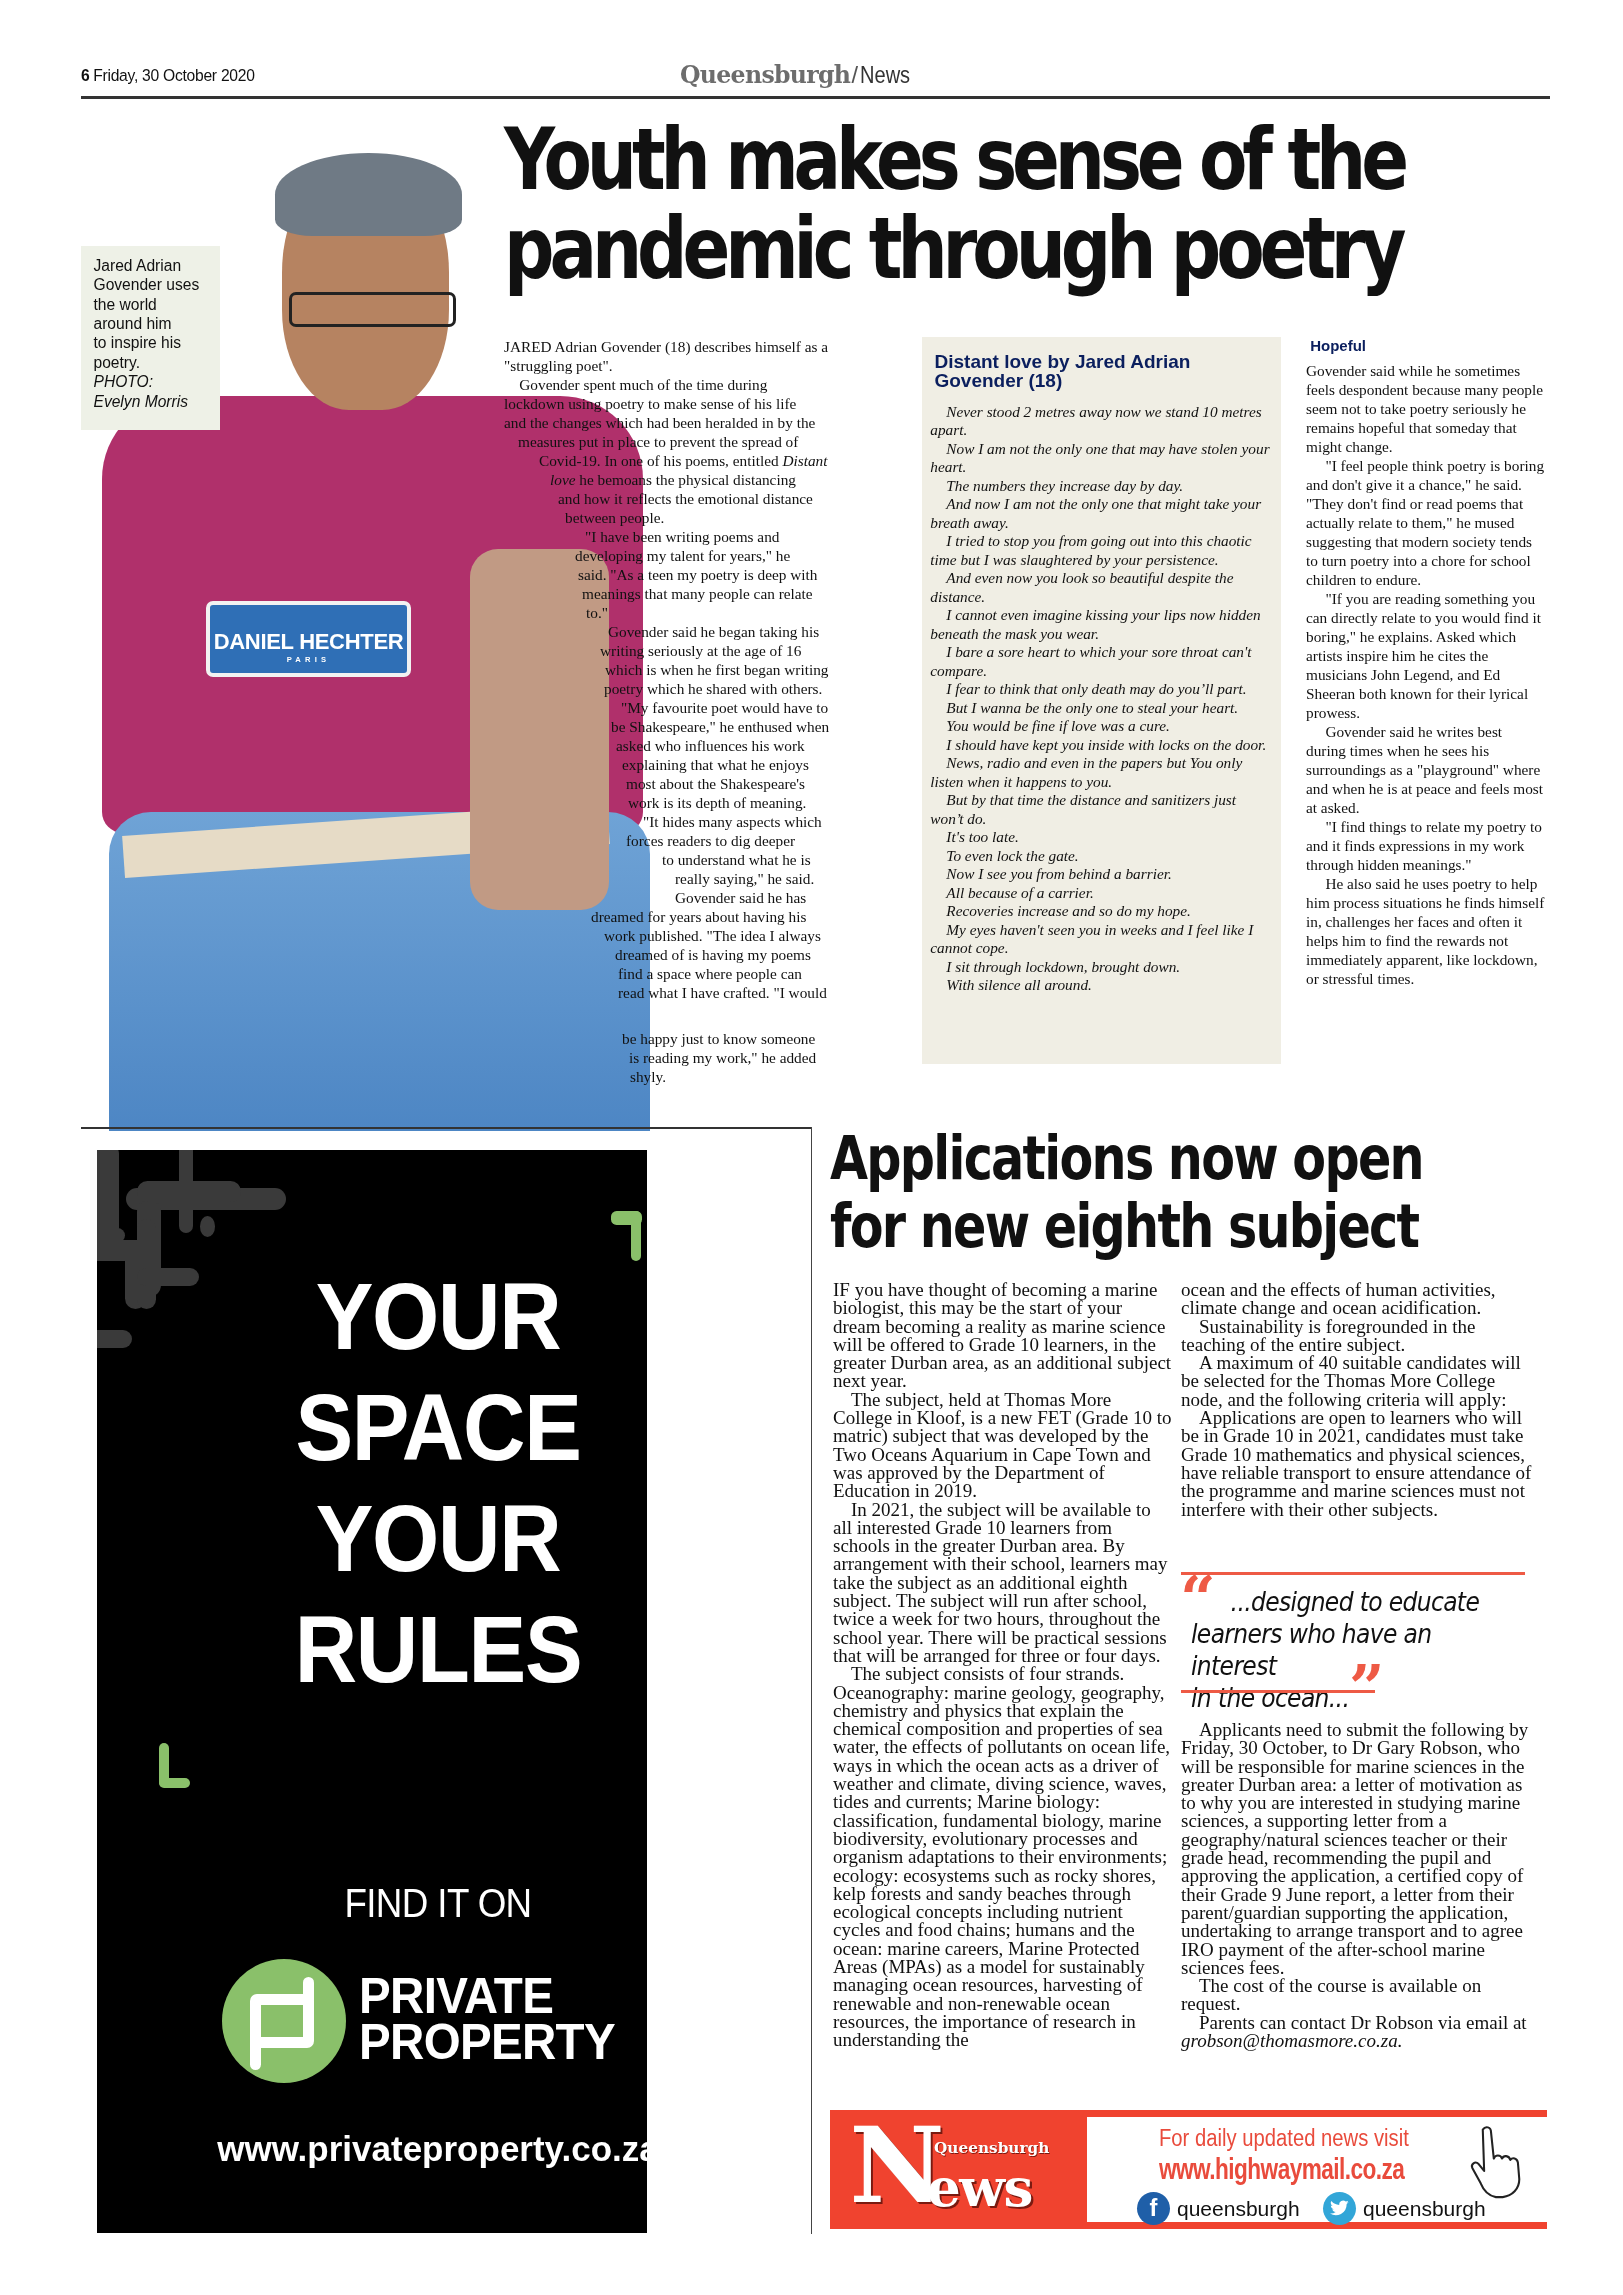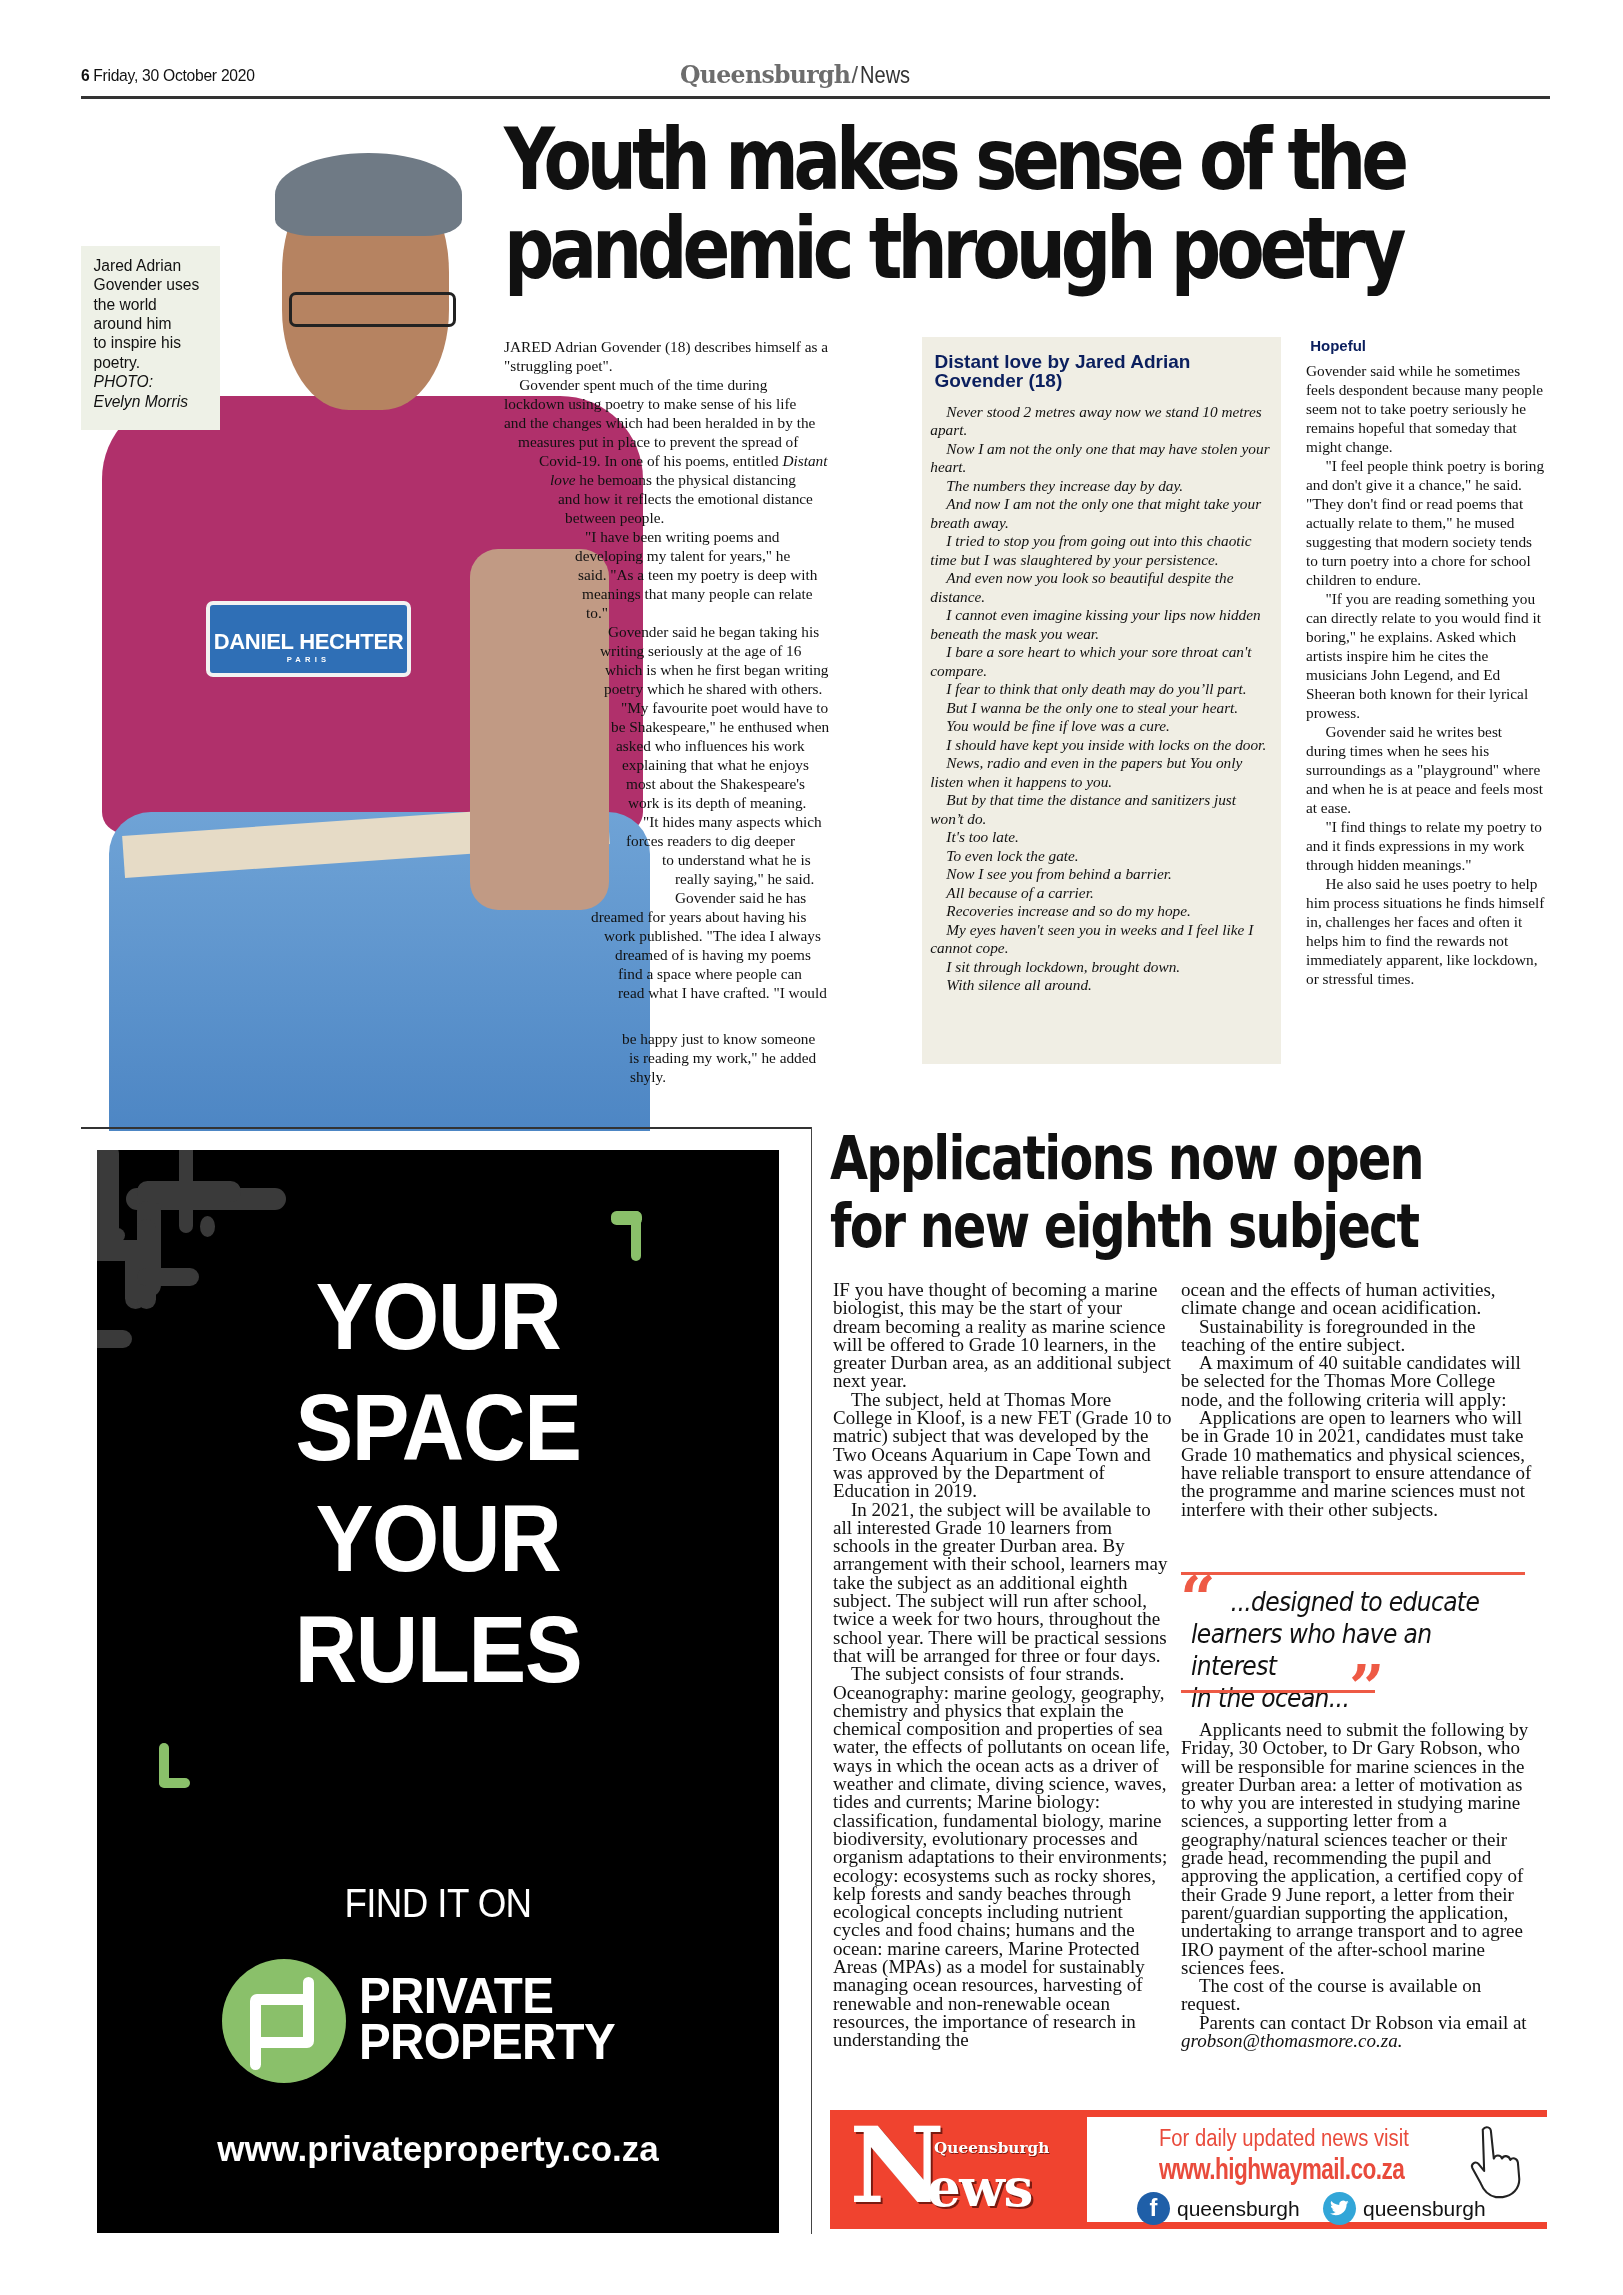--- a/index.html
+++ b/index.html
@@ -51,21 +51,21 @@
 
   
   .hopeful { position:absolute; left: 1306px; top: 336px; width: 239px; }
   .subhead { font-family: "Liberation Sans", sans-serif; font-weight:bold; color:#0b1f5e; font-size: 15px; margin-left: 4.2px; margin-bottom: 5.6px; }
 
   
   .divider-h { position:absolute; left: 81px; top: 1127px; width: 730px; height: 2.1px; background:#333; }
   .divider-v { position:absolute; left: 811px; top: 1127px; width: 1.4px; height: 1107px; background:#444; }
 
   
-  .ad { position:absolute; left: 97px; top: 1150px; width: 682px; height: 1083px; background: #000; overflow: hidden; color:#fff; font-family: "Liberation Sans", sans-serif; }
+  .ad { position:absolute; left: 97px; top: 1150px; width: 550px; height: 1083px; background: #000; overflow: hidden; color:#fff; font-family: "Liberation Sans", sans-serif; }
   .ad .deco { position:absolute; background:#3a3a3a; border-radius: 12.5px; }
   .ad .green { position:absolute; background:#8ac06a; border-radius: 5.6px; }
   .ad-headline { position:absolute; left: 0; width: 682px; text-align:center; top: 111px; font-weight: bold; font-size: 94px; line-height: 111px; letter-spacing: -1.4px; transform: scaleX(0.92); }
   .ad-find { position:absolute; top: 731px; left:0; width: 682px; text-align:center; font-size: 40px; font-weight: normal; letter-spacing: -0.7px; transform: scaleX(0.92); }
   .ad-logo { position:absolute; left: 125px; top: 809px; width: 124px; height: 124px; border-radius: 50%; background: #8ac06a; }
   .ad-logo .p1 { position:absolute; left: 28px; top: 35px; width: 64px; height: 54px; border: 11px solid #fff; border-radius: 7px; }
   .ad-logo .p2 { position:absolute; left: 28px; top: 69px; width: 11px; height: 42px; background:#fff; border-radius: 5.6px; }
   .ad-logo .p3 { position:absolute; left: 81px; top: 18px; width: 11px; height: 28px; background:#fff; border-radius: 5.6px; }
   .ad-brand { position:absolute; left: 262px; top: 823px; font-weight: bold; font-size: 50px; line-height: 46px; letter-spacing: -0.7px; transform: scaleX(0.95); transform-origin:left; }
   .ad-url { position:absolute; top: 979px; left:0; width: 682px; text-align:center; font-weight:bold; font-size: 35px; letter-spacing: 0px; }
@@ -222,21 +222,21 @@
       <p>With silence all around.</p>
     </div>
 </div>
 
 <div class="hopeful body">
   <div class="subhead">Hopeful</div>
   <div id="hopeful-paras">
       <p class="noindent">Govender said while he sometimes feels despondent because many people seem not to take poetry seriously he remains hopeful that someday that might change.</p>
       <p>"I feel people think poetry is boring and don't give it a chance," he said. "They don't find or read poems that actually relate to them," he mused suggesting that modern society tends to turn poetry into a chore for school children to endure.</p>
       <p>"If you are reading something you can directly relate to you would find it boring," he explains. Asked which artists inspire him he cites the musicians John Legend, and Ed Sheeran both known for their lyrical prowess.</p>
-      <p>Govender said he writes best during times when he sees his surroundings as a "playground" where and when he is at peace and feels most at ease.</p>
+      <p>Govender said he writes best during times when he sees his surroundings as a "playground" where and when he is at peace and feels most at asked.</p>
       <p>"I find things to relate my poetry to and it finds expressions in my work through hidden meanings."</p>
       <p>He also said he uses poetry to help him process situations he finds himself in, challenges her faces and often it helps him to find the rewards not immediately apparent, like lockdown, or stressful times.</p>
     </div>
 </div>
 
 <div class="divider-h"></div>
 <div class="divider-v"></div>
 
 <div class="ad">
   <div class="deco" style="left:0;top:-7px;width:22px;height:97px;border-radius:0 11px 11px 0;"></div>

